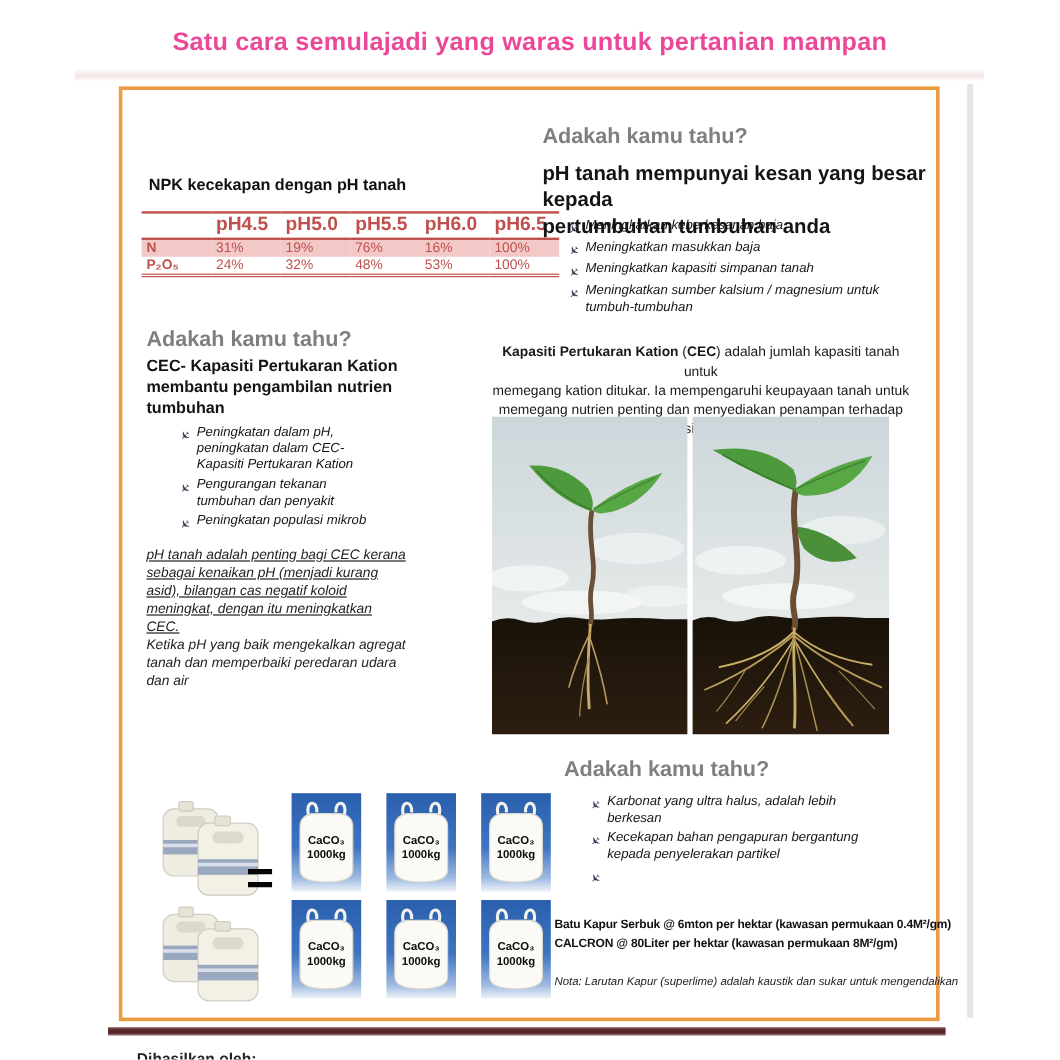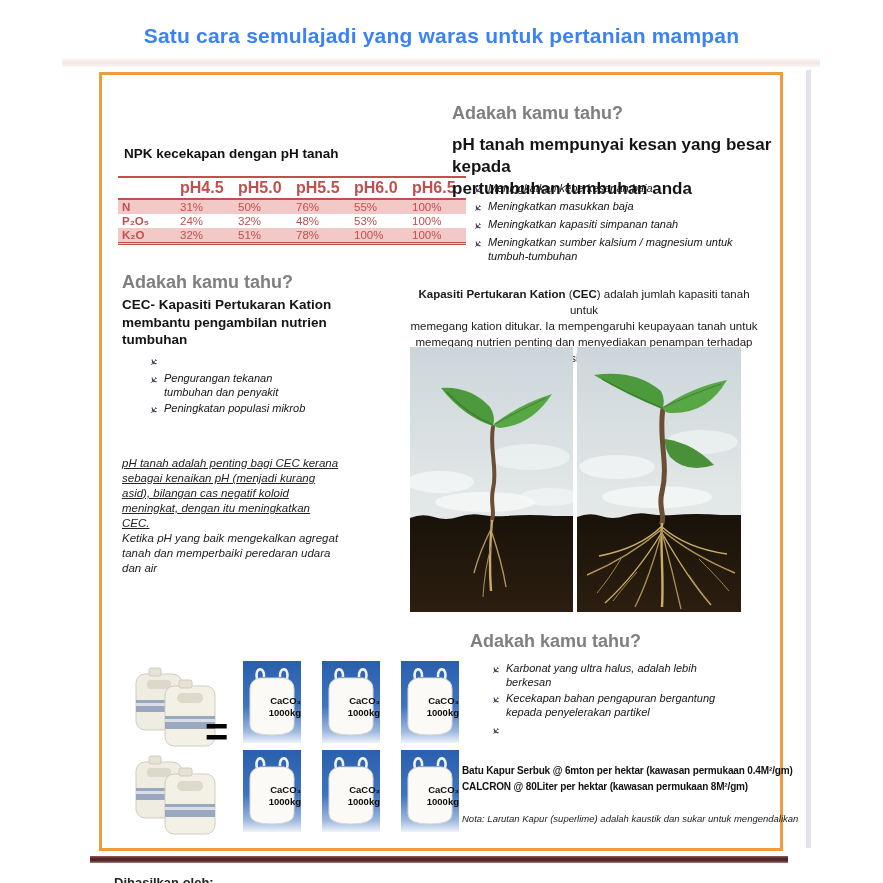--- a/index.html
+++ b/index.html
@@ -7,21 +7,21 @@
     width:883px;height:883px;position:relative;overflow:hidden;
     background:#ffffff;
     font-family:"Liberation Sans","DejaVu Sans",sans-serif;
     color:#1a1a1a;
   }
   .abs{position:absolute;}
 
   
   .page-title{
     top:24px;left:0;width:883px;text-align:center;
-    font-size:21px;font-weight:bold;color:#3b82f6;letter-spacing:.2px;
+    font-size:21px;font-weight:bold;color:#ec4899;letter-spacing:.2px;
   }
   .title-rule{
     top:58px;left:62px;width:758px;height:9px;
     background:linear-gradient(#fdfafa,#f3e6e4 55%,#fbf6f6);
   }
 
   
   .main-box{
     top:72px;left:99px;width:678px;height:773px;
     border:3px solid #ec9c42;background:#ffffff;
@@ -80,21 +80,21 @@
     top:661px;left:243px;width:238px;
     display:grid;grid-template-columns:repeat(3,58px);grid-auto-rows:82px;
     column-gap:21px;row-gap:7px;
   }
   .bag-tile{
     position:relative;width:58px;height:82px;
     background:linear-gradient(#2a5fae 0%,#3f74c0 55%,#9db9e0 86%,#eef3f9 100%);
   }
   .bag-tile svg{position:absolute;inset:0;}
   .bag-label{
-    position:absolute;left:0;top:34px;width:100%;text-align:right;
+    position:absolute;left:0;top:34px;width:100%;text-align:center;
     font-size:9.5px;font-weight:bold;color:#0c0c0c;line-height:1.25;
   }
 
   .equals{top:710px;left:205px;font-size:40px;font-weight:900;color:#050505;}
 
   .cans{width:84px;height:86px;}
 
   
   .maroon-bar{
     top:856px;left:90px;width:698px;height:7px;
@@ -121,41 +121,33 @@
       <th>pH5.0</th>
       <th>pH5.5</th>
       <th>pH6.0</th>
       <th>pH6.5</th>
     </tr>
   </thead>
   <tbody>
     <tr class="shade">
       <th>N</th>
       <td>31%</td>
-      <td>50%</td>
+      <td>19%</td>
       <td>76%</td>
-      <td>55%</td>
+      <td>16%</td>
       <td>100%</td>
     </tr>
     <tr>
       <th>P₂O₅</th>
       <td>24%</td>
       <td>32%</td>
       <td>48%</td>
       <td>53%</td>
       <td>100%</td>
     </tr>
-    <tr class="shade">
-      <th>K₂O</th>
-      <td>32%</td>
-      <td>51%</td>
-      <td>78%</td>
-      <td>100%</td>
-      <td>100%</td>
-    </tr>
   </tbody>
 </table>
 
 <div class="abs gray-head" style="top:103px;left:452px;">Adakah kamu tahu?</div>
 <div class="abs bold-sub" style="top:134px;left:452px;width:340px;">pH tanah mempunyai kesan yang besar kepada
 pertumbuhan tumbuhan anda</div>
 
 <ul class="abs blist" style="top:182px;left:470px;width:320px;">
   <li>
     <span class="b-icon">✈</span>
@@ -177,20 +169,23 @@
 </ul>
 
 <div class="abs gray-head" style="top:272px;left:122px;">Adakah kamu tahu?</div>
 <div class="abs bold-sub" style="top:296px;left:122px;width:270px;font-size:13.5px;">CEC- Kapasiti Pertukaran Kation
 membantu pengambilan nutrien
 tumbuhan</div>
 
 <ul class="abs blist" style="top:354px;left:146px;width:240px;">
   <li>
     <span class="b-icon">✈</span>
+    <span class="b-text">Peningkatan dalam pH,
+peningkatan dalam CEC-
+Kapasiti Pertukaran Kation</span>
     </li>
   <li>
     <span class="b-icon">✈</span>
     <span class="b-text">Pengurangan tekanan
 tumbuhan dan penyakit</span>
     </li>
   <li>
     <span class="b-icon">✈</span>
     <span class="b-text">Peningkatan populasi mikrob</span>
     </li>

